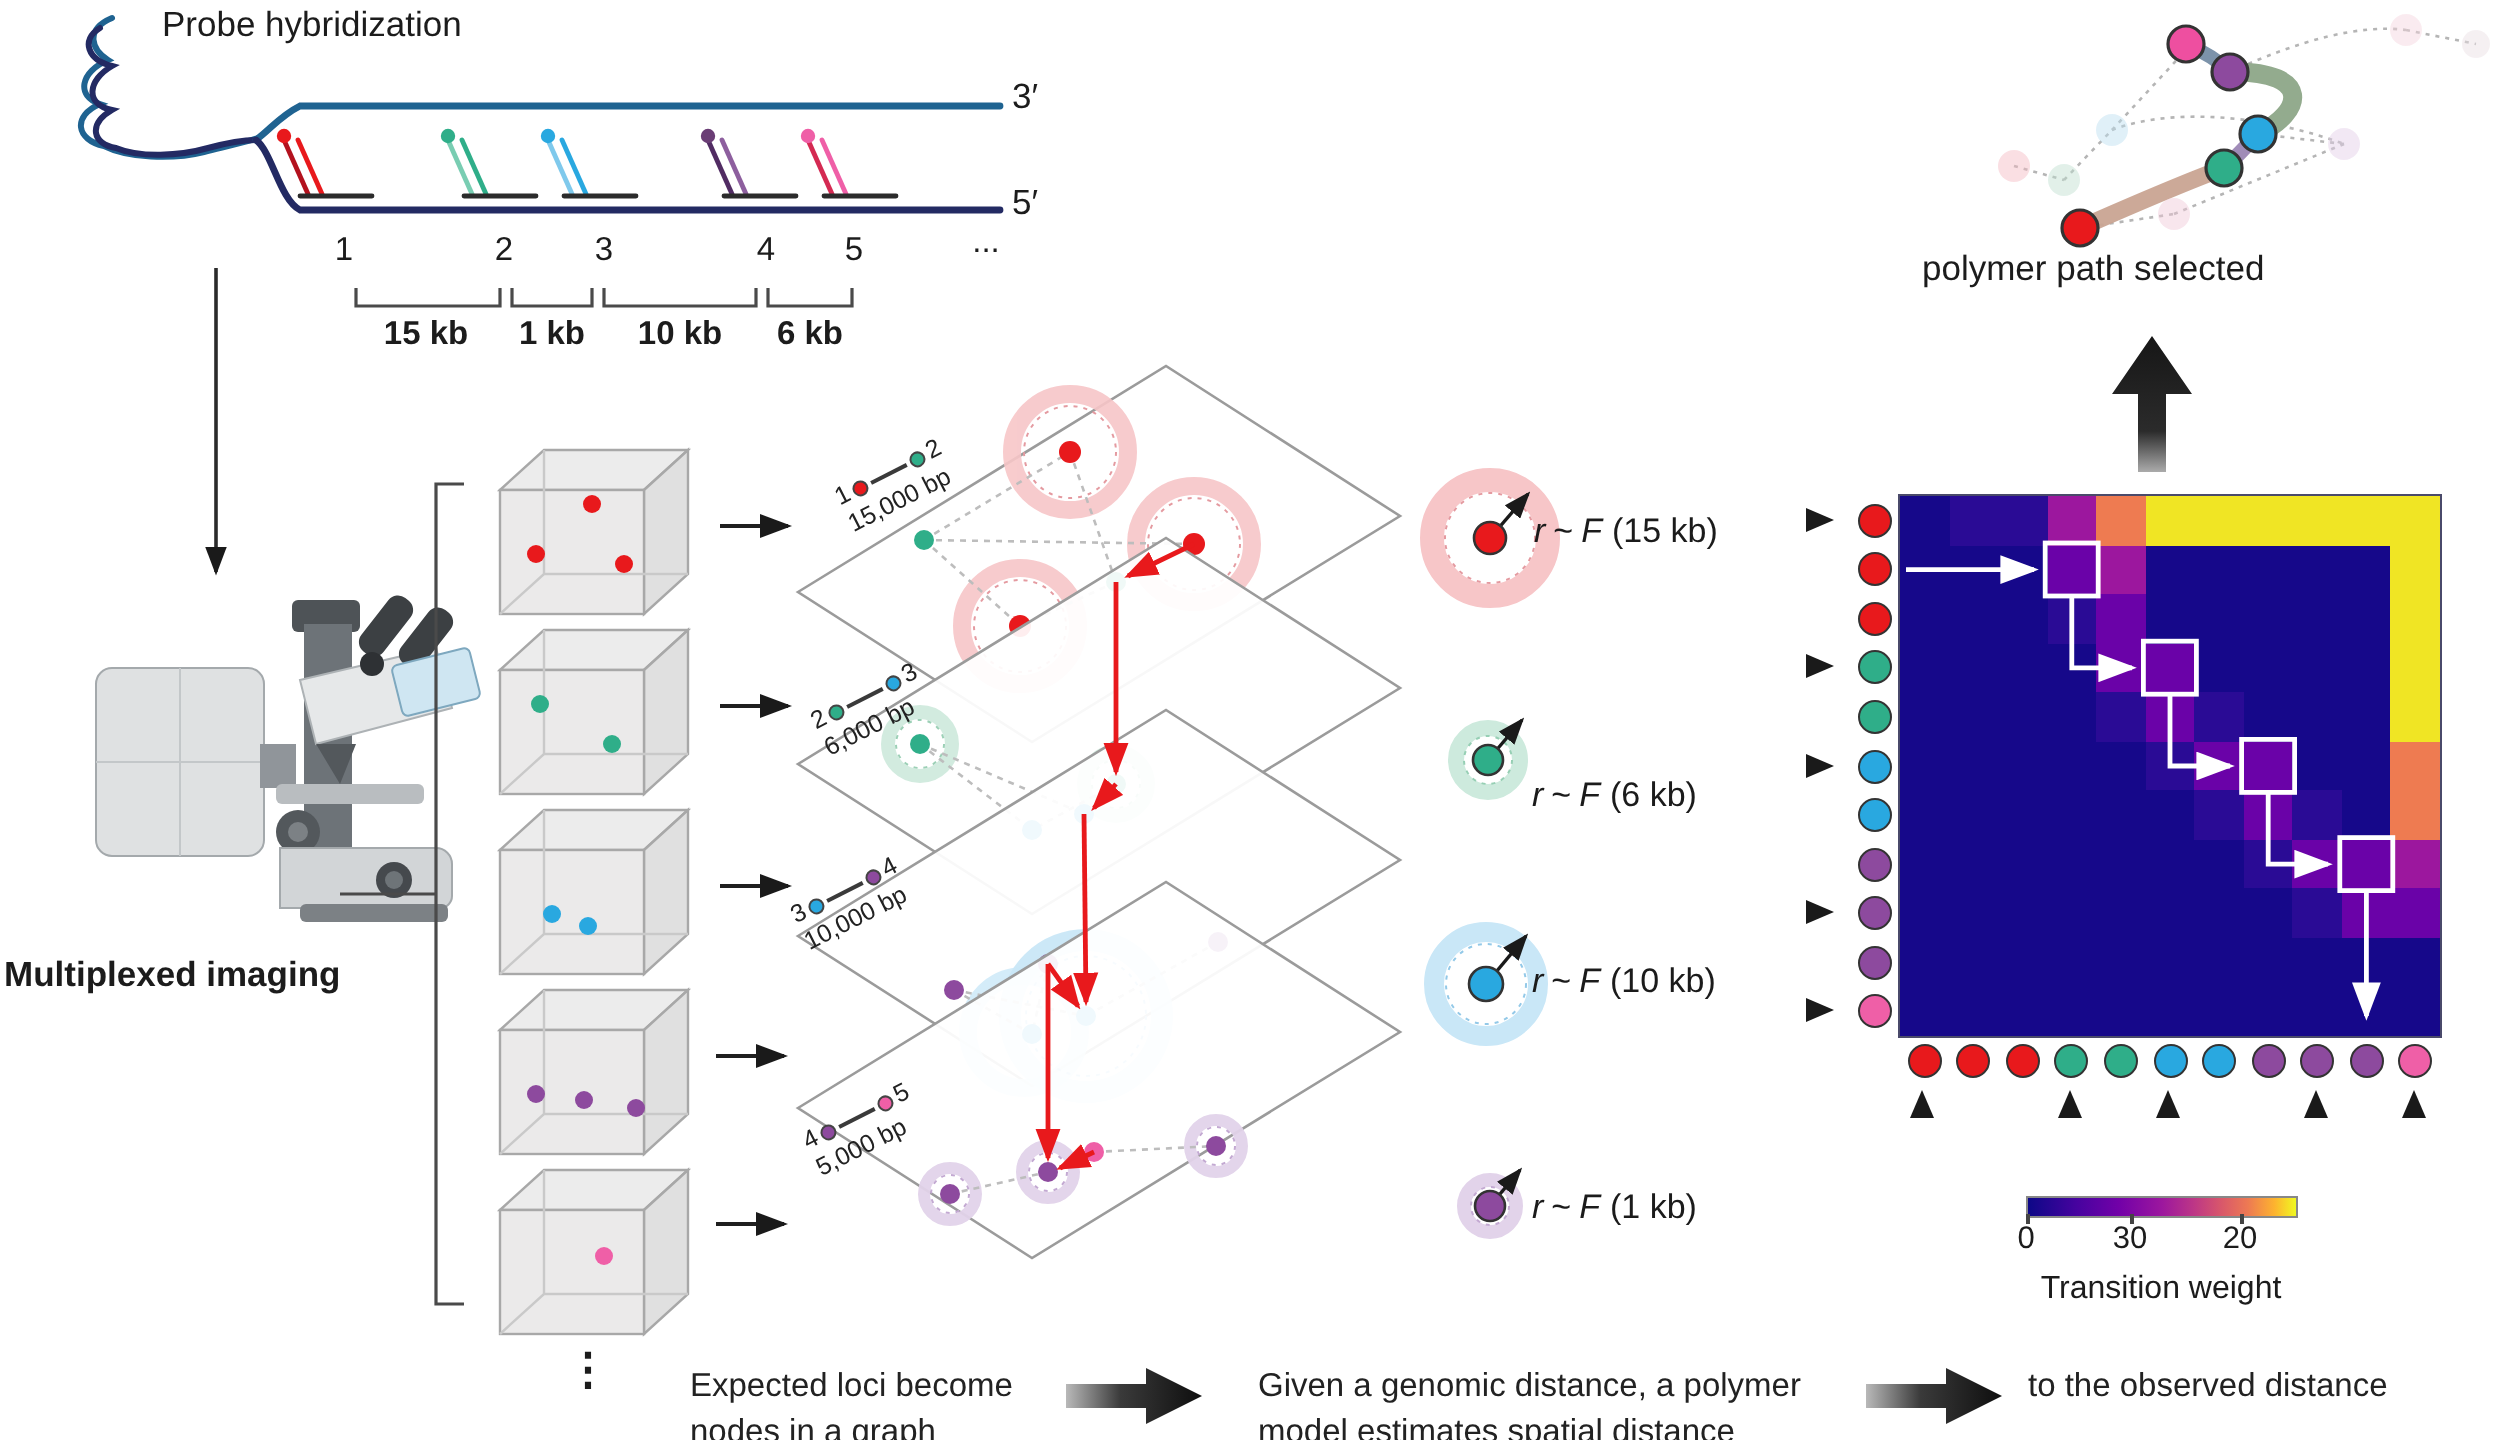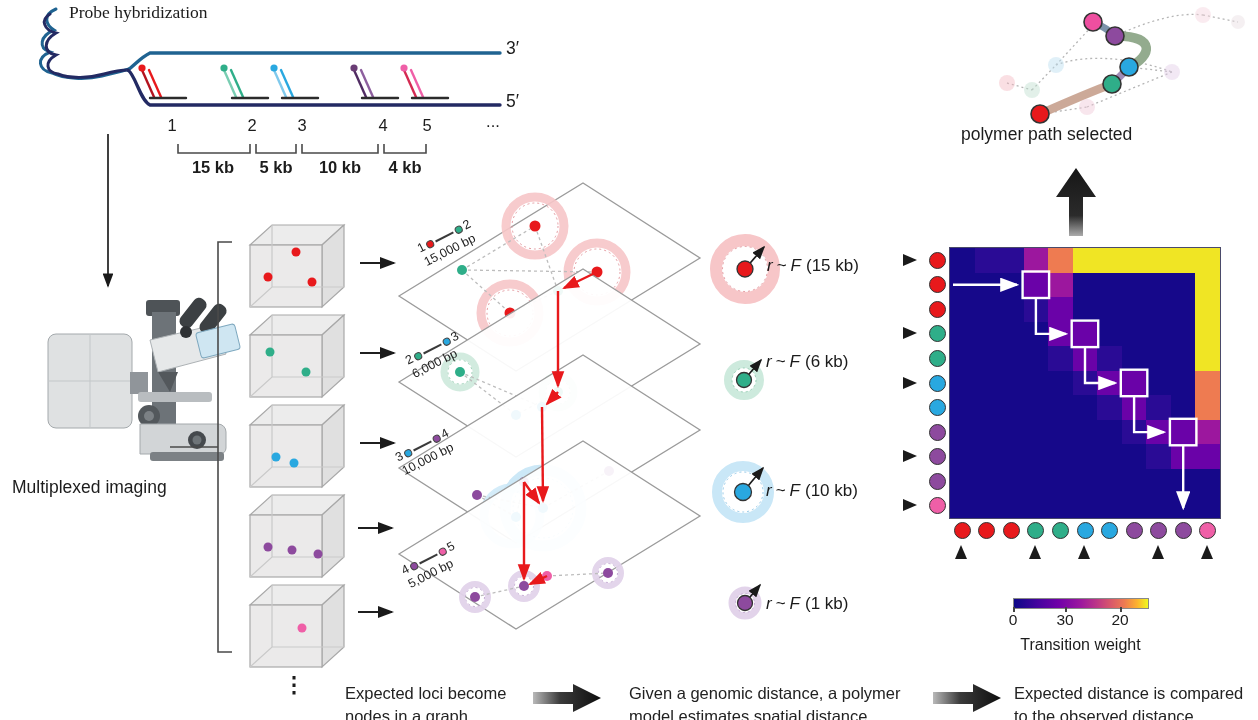--- a/index.html
+++ b/index.html
@@ -487,37 +487,37 @@
     <rect x="1120.8" y="369.7" width="26.5" height="26.5"></rect>
     <rect x="1169.9" y="418.8" width="26.5" height="26.5"></rect>
     <path d="M953,284.8 H1017" marker-end="url(#mW)"></path>
     <path d="M1035.9,298.2 V333.9 H1066" marker-end="url(#mW)"></path>
     <path d="M1085,347.3 V383 H1115" marker-end="url(#mW)"></path>
     <path d="M1134.1,396.4 V432.1 H1164" marker-end="url(#mW)"></path>
     <path d="M1183.2,445.5 V508" marker-end="url(#mW)"></path>
   </g>
 </svg>
 
-<div class="txt t17" style="left:69px;top:2px;font-family:Liberation Serif, serif;">Probe hybridization</div>
+<div class="txt t17" style="left:81px;top:2px;">Probe hybridization</div>
 <div class="txt t17" style="left:506px;top:38px;">3′</div>
 <div class="txt t17" style="left:506px;top:91px;">5′</div>
 
 <div class="txt num" style="left:160px;top:116px;">1</div>
 <div class="txt num" style="left:240px;top:116px;">2</div>
 <div class="txt num" style="left:290px;top:116px;">3</div>
 <div class="txt num" style="left:371px;top:116px;">4</div>
 <div class="txt num" style="left:415px;top:116px;">5</div>
 <div class="txt num" style="left:478px;top:112px;width:30px;">...</div>
 
 <div class="txt kb" style="left:183px;top:158px;">15 kb</div>
-<div class="txt kb" style="left:246px;top:158px;">5 kb</div>
+<div class="txt kb" style="left:246px;top:158px;">1 kb</div>
 <div class="txt kb" style="left:310px;top:158px;">10 kb</div>
-<div class="txt kb" style="left:375px;top:158px;">4 kb</div>
-
-<div class="txt t17" style="left:12px;top:477px;">Multiplexed imaging</div>
+<div class="txt kb" style="left:375px;top:158px;">6 kb</div>
+
+<div class="txt t17" style="left:2px;top:477px;font-weight:bold;">Multiplexed imaging</div>
 <div class="txt ell" style="left:283px;top:672px;">⋮</div>
 
 <div class="plane-label" style="left:415px;top:243px;">
   <div class="pl1">
     <span class="pl-num">1</span>
     <span class="pl-dot" style="background: rgb(232, 25, 28);"></span>
     <span class="pl-bar"></span>
     <span class="pl-dot" style="background: rgb(47, 174, 137);"></span>
     <span class="pl-num">2</span>
   </div>
@@ -550,21 +550,21 @@
     <span class="pl-bar"></span>
     <span class="pl-dot" style="background: rgb(239, 95, 167);"></span>
     <span class="pl-num">5</span>
   </div>
   <div class="pl2">5,000 bp</div>
 </div>
 
 <div class="rf-label" style="left:767px;top:256px;">
   <i>r</i><span class="tl">~</span><i>F</i><span class="vv">(15 kb)</span>
 </div>
-<div class="rf-label" style="left:766px;top:352px;">
+<div class="rf-label" style="left:766px;top:388px;">
   <i>r</i><span class="tl">~</span><i>F</i><span class="vv">(6 kb)</span>
 </div>
 <div class="rf-label" style="left:766px;top:481px;">
   <i>r</i><span class="tl">~</span><i>F</i><span class="vv">(10 kb)</span>
 </div>
 <div class="rf-label" style="left:766px;top:594px;">
   <i>r</i><span class="tl">~</span><i>F</i><span class="vv">(1 kb)</span>
 </div>
 
 <div class="txt t17" style="left:961px;top:124px;line-height:21.5px;">
@@ -582,21 +582,20 @@
 
 <div class="txt cap" style="left:345px;top:682px;">
   <div>Expected loci become</div>
   <div>nodes in a graph</div>
 </div>
 <div class="txt cap" style="left:629px;top:682px;">
   <div>Given a genomic distance, a polymer</div>
   <div>model estimates spatial distance</div>
 </div>
 <div class="txt cap" style="left:1014px;top:682px;">
-  <div>Expected distance is compared</div>
   <div>to the observed distance</div>
 </div>
 
 <div class="hm-dot" style="left: 929px; top: 251.773px; background: rgb(232, 25, 28);"></div>
     <div class="hm-dot" style="left: 953.773px; top: 522px; background: rgb(232, 25, 28);"></div>
     <div class="tri-r" style="left: 903px; top: 253.773px;"></div>
     <div class="tri-u" style="left: 955.273px; top: 545px;"></div>
     <div class="hm-dot" style="left: 929px; top: 276.318px; background: rgb(232, 25, 28);"></div>
     <div class="hm-dot" style="left: 978.318px; top: 522px; background: rgb(232, 25, 28);"></div>
     <div class="hm-dot" style="left: 929px; top: 300.864px; background: rgb(232, 25, 28);"></div>

